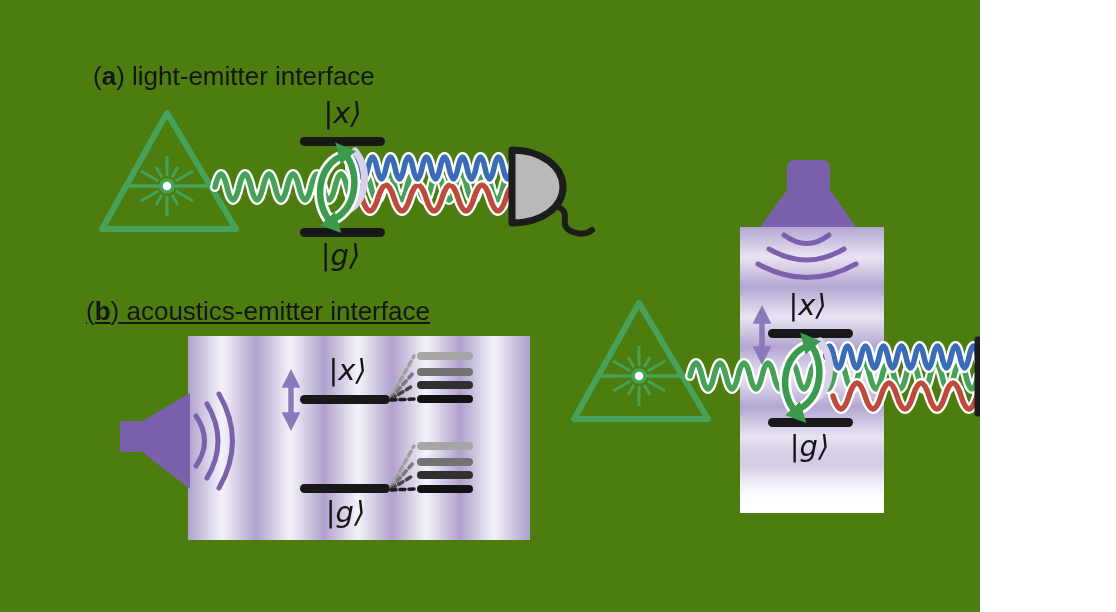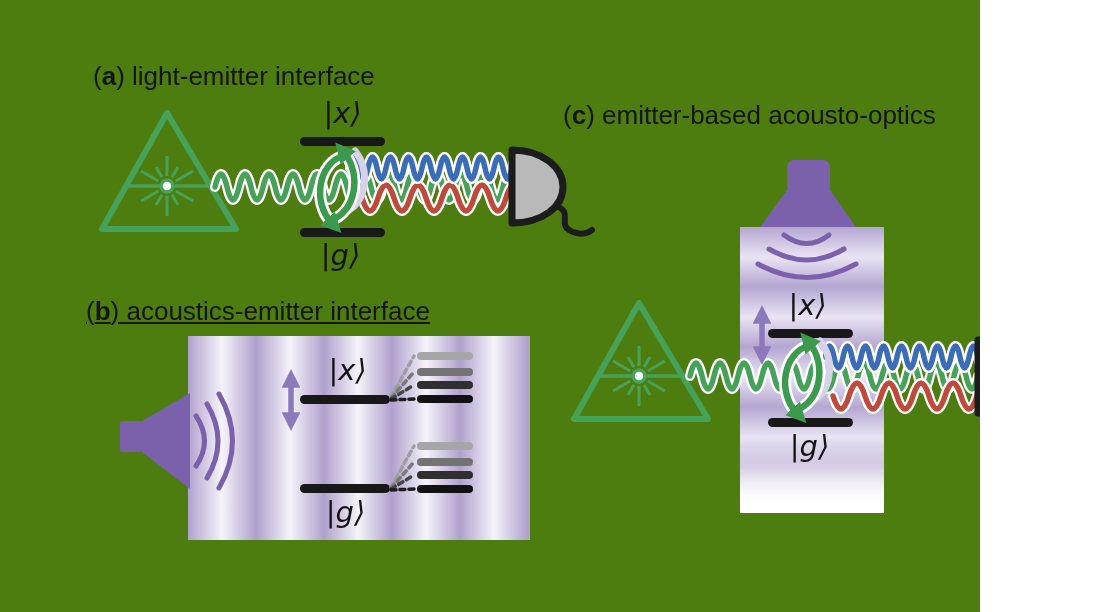--- a/index.html
+++ b/index.html
@@ -165,23 +165,20 @@
       </g>
     </g>
   </svg>
 
   <div class="title" style="left:93px;top:62px;">
     <span>(</span><span class="bold">a</span><span>)</span><span> light-emitter interface</span>
   </div>
   <div class="title" style="left:86px;top:297px;text-decoration:underline;">
     <span>(</span><span class="bold">b</span><span>)</span><span> acoustics-emitter interface</span>
   </div>
-  <div class="title" style="left:563px;top:101px;">
-    <span>(</span><span class="bold">c</span><span>)</span><span> emitter-based acousto-optics</span>
-  </div>
 
   <div class="ket" style="left:315px;top:99px;">|x⟩</div>
   <div class="ket" style="left:313px;top:241px;">|g⟩</div>
   <div class="ket" style="left:320px;top:356px;">|x⟩</div>
   <div class="ket" style="left:318px;top:498px;">|g⟩</div>
   <div class="ket" style="left:780px;top:291px;">|x⟩</div>
   <div class="ket" style="left:782px;top:432px;">|g⟩</div>
 
 </div>
 

